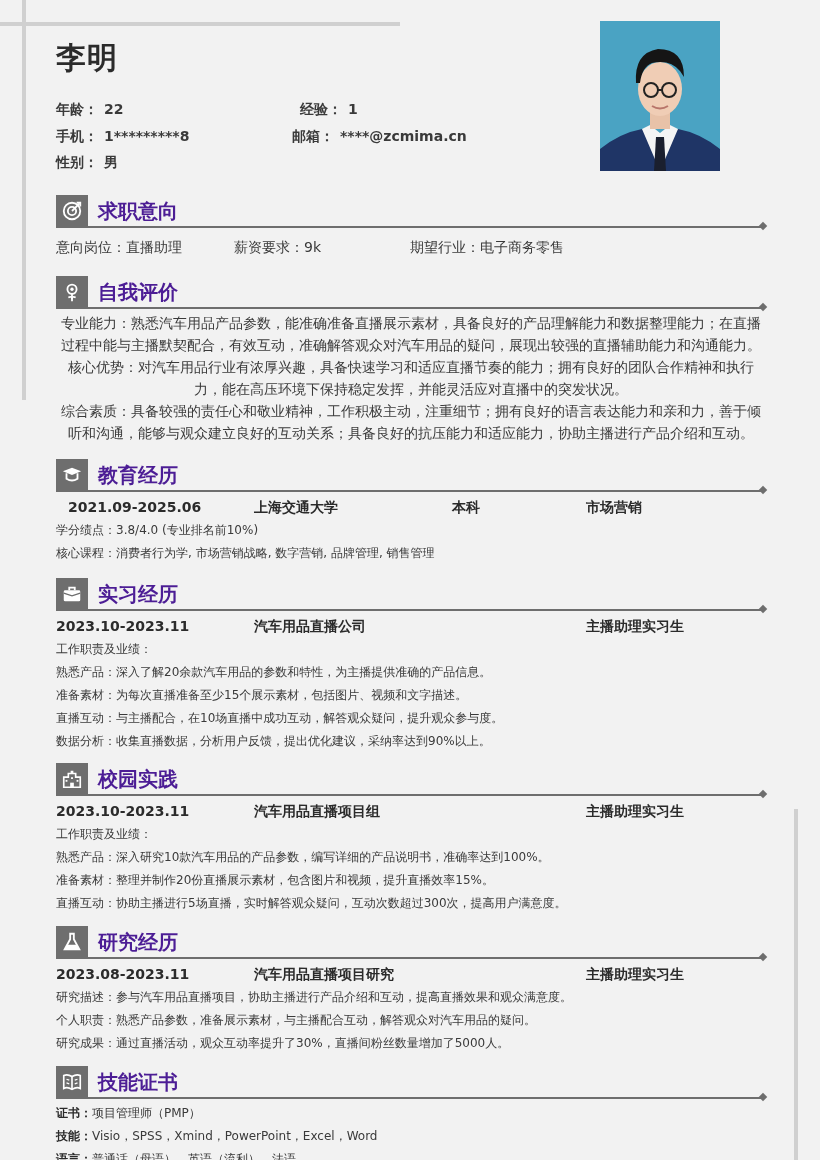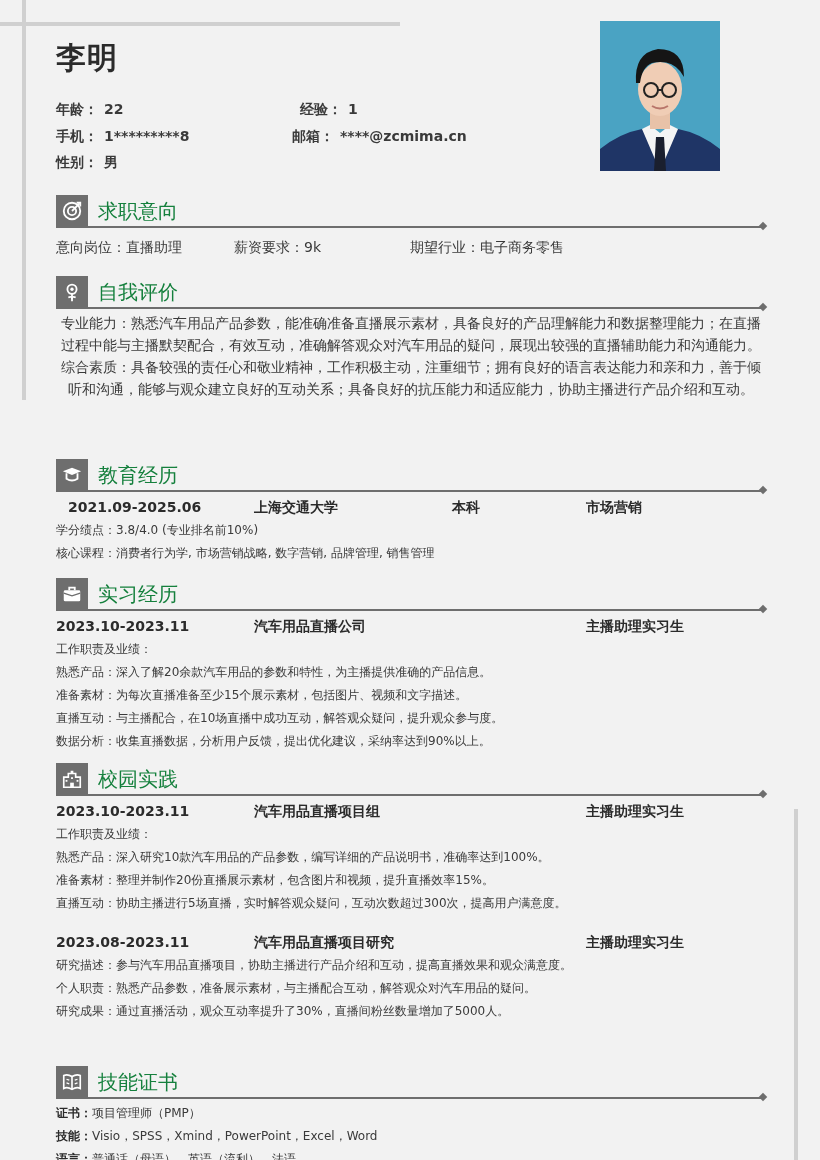--- a/index.html
+++ b/index.html
@@ -14,21 +14,21 @@
 
   .name { position: absolute; left: 56px; top: 38px; font-size: 30px; font-weight: bold; color: #2b2b2b; letter-spacing: 1px; }
   .info { position: absolute; font-size: 14px; font-weight: bold; color: #3a3a3a; white-space: nowrap; }
   .info .k { margin-right: 6px; }
 
   .photo { position: absolute; left: 600px; top: 21px; width: 120px; height: 150px; background: #4aa3c3; overflow: hidden; }
 
   .section { position: absolute; left: 56px; width: 710px; }
   .sec-head { position: relative; height: 32px; }
   .sec-icon { position: absolute; left: 0; top: 0; width: 32px; height: 32px; background: #6e6e6e; display: flex; align-items: center; justify-content: center; }
-  .sec-title { position: absolute; left: 42px; top: 1px; font-size: 20px; font-weight: normal; color: #15803d; line-height: 30px; }
+  .sec-title { position: absolute; left: 42px; top: 1px; font-size: 20px; font-weight: bold; color: #4c1d95; line-height: 30px; }
   .sec-line { position: absolute; left: 0; right: 4px; top: 31px; height: 2px; background: #6e6e6e; }
   .sec-diamond { position: absolute; right: 0; top: 28px; width: 6px; height: 6px; background: #6e6e6e; transform: rotate(45deg); }
 
   .body-text { font-size: 14px; line-height: 22px; color: #3a3a3a; text-align: center; }
   .row { position: relative; height: 24px; font-size: 14px; line-height: 24px; white-space: nowrap; }
   .row span { position: absolute; top: 0; }
   .bold-row { font-weight: bold; color: #2b2b2b; }
   .line { font-size: 12px; line-height: 23px; white-space: nowrap; }
   .kv-bold { font-weight: bold; color: #2b2b2b; }
 </style>
@@ -103,20 +103,21 @@
           <line x1="12" y1="14" x2="12" y2="22" stroke="#fff" stroke-width="2"></line>
           <path d="M8 18 Q12 16 12 20 Q12 16 16 18" fill="none" stroke="#fff" stroke-width="1.8"></path>
         </svg>
     </div>
     <div class="sec-title">自我评价</div>
     <div class="sec-line"></div>
     <div class="sec-diamond"></div>
   </div>
   <div class="body-text" style="margin-top:4px;">
     <div>专业能力：熟悉汽车用品产品参数，能准确准备直播展示素材，具备良好的产品理解能力和数据整理能力；在直播过程中能与主播默契配合，有效互动，准确解答观众对汽车用品的疑问，展现出较强的直播辅助能力和沟通能力。</div>
+    <div>核心优势：对汽车用品行业有浓厚兴趣，具备快速学习和适应直播节奏的能力；拥有良好的团队合作精神和执行力，能在高压环境下保持稳定发挥，并能灵活应对直播中的突发状况。</div>
     <div>综合素质：具备较强的责任心和敬业精神，工作积极主动，注重细节；拥有良好的语言表达能力和亲和力，善于倾听和沟通，能够与观众建立良好的互动关系；具备良好的抗压能力和适应能力，协助主播进行产品介绍和互动。</div>
   </div>
 </div>
 
 <div class="section" style="top:459px;">
   <div class="sec-head">
     <div class="sec-icon">
       <svg width="22" height="22" viewBox="0 0 24 24">
           <path d="M2 8 L12 4 L22 8 L12 12 Z" fill="#fff"></path>
           <path d="M6 10 L6 16 Q12 20 18 16 L18 10" fill="none" stroke="#fff" stroke-width="2"></path>
@@ -182,20 +183,31 @@
     <span style="left:198px">汽车用品直播项目组</span>
     <span style="left:530px">主播助理实习生</span>
   </div>
   <div class="line">工作职责及业绩：</div>
   <div class="line">熟悉产品：深入研究10款汽车用品的产品参数，编写详细的产品说明书，准确率达到100%。</div>
   <div class="line">准备素材：整理并制作20份直播展示素材，包含图片和视频，提升直播效率15%。</div>
   <div class="line">直播互动：协助主播进行5场直播，实时解答观众疑问，互动次数超过300次，提高用户满意度。</div>
 </div>
 
 <div class="section" style="top:926px;">
+  <div class="sec-head">
+    <div class="sec-icon">
+      <svg width="22" height="22" viewBox="0 0 24 24">
+          <path d="M9 3 L15 3 M10 3 L10 9 L4 20 L20 20 L14 9 L14 3" fill="none" stroke="#fff" stroke-width="2"></path>
+          <path d="M7 15 L17 15 L20 20 L4 20 Z" fill="#fff"></path>
+        </svg>
+    </div>
+    <div class="sec-title">研究经历</div>
+    <div class="sec-line"></div>
+    <div class="sec-diamond"></div>
+  </div>
   <div class="row bold-row" style="margin-top:4px;">
     <span style="left:0">2023.08-2023.11</span>
     <span style="left:198px">汽车用品直播项目研究</span>
     <span style="left:530px">主播助理实习生</span>
   </div>
   <div class="line">研究描述：参与汽车用品直播项目，协助主播进行产品介绍和互动，提高直播效果和观众满意度。</div>
   <div class="line">个人职责：熟悉产品参数，准备展示素材，与主播配合互动，解答观众对汽车用品的疑问。</div>
   <div class="line">研究成果：通过直播活动，观众互动率提升了30%，直播间粉丝数量增加了5000人。</div>
 </div>
 

